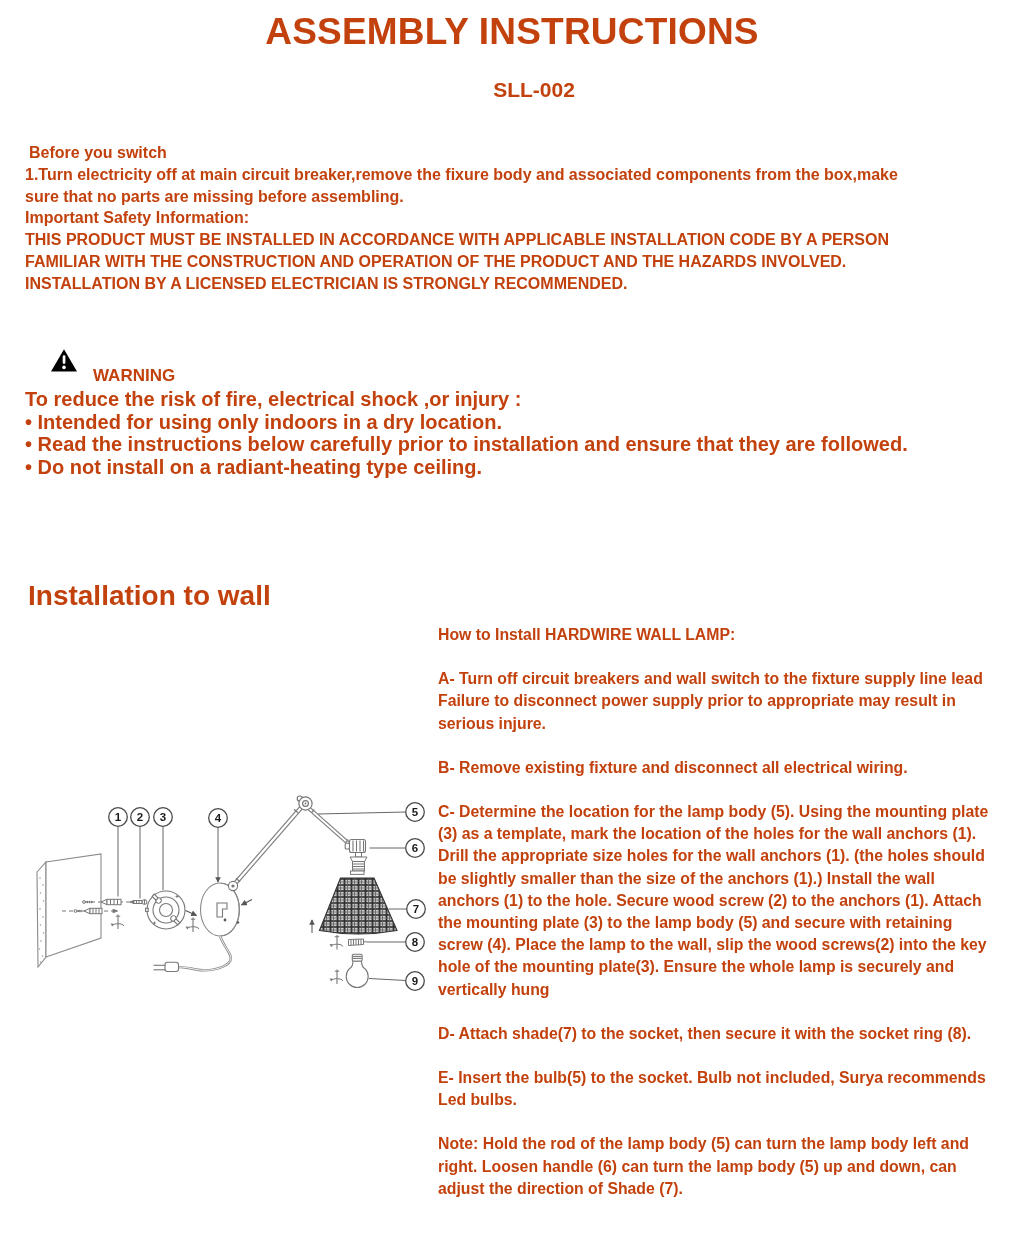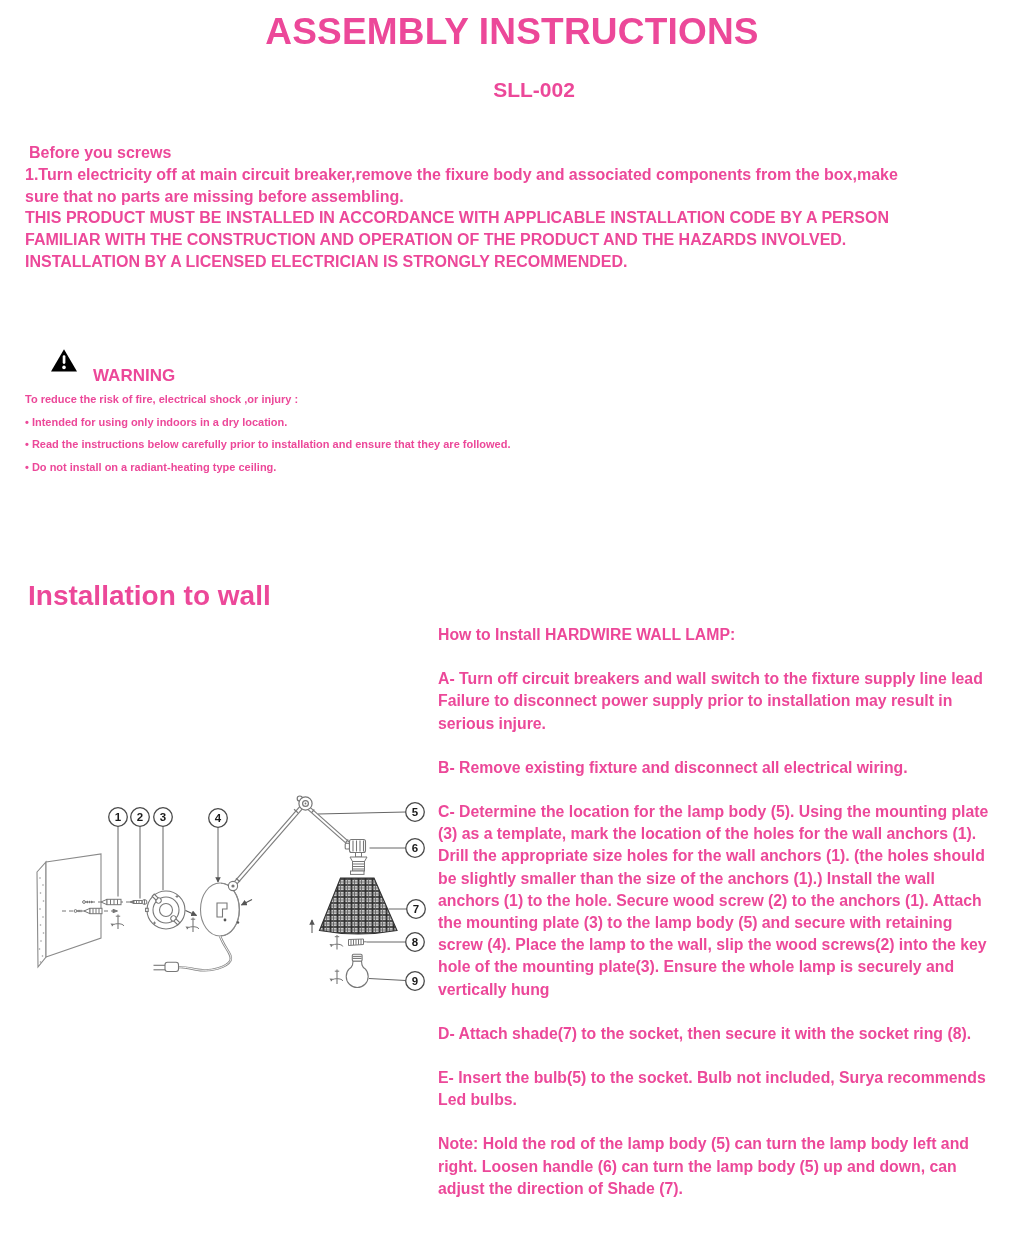--- a/index.html
+++ b/index.html
@@ -1,42 +1,43 @@
 <!DOCTYPE html>
 <html><head>
 <meta charset="utf-8">
 <style>
   html,body{margin:0;padding:0;background:#fff;}
   #page{position:relative;width:1024px;height:1257px;background:#ffffff;overflow:hidden;
-        color:#ec4899;font-family:"Liberation Sans",sans-serif;font-weight:700;}
+        color:#c2410c;font-family:"Liberation Sans",sans-serif;font-weight:700;}
   .title{position:absolute;top:11px;left:0;width:100%;text-align:center;font-size:37px;letter-spacing:0.2px;}
   .model{position:absolute;top:78px;left:0;width:100%;text-align:center;font-size:21px;margin-left:22px;}
   .intro{position:absolute;top:142px;left:25px;width:905px;font-size:16px;line-height:21.8px;}
   .intro .lead{padding-left:4px;}
   .warn-icon{position:absolute;top:348px;left:50px;width:28px;height:25px;}
   .warn-label{position:absolute;top:366px;left:93px;font-size:17px;}
-  .warn-body{position:absolute;top:388px;left:25px;width:905px;font-size:11px;line-height:22.7px;}
+  .warn-body{position:absolute;top:388px;left:25px;width:905px;font-size:20px;line-height:22.7px;}
   .inst-head{position:absolute;top:580px;left:28px;font-size:28px;}
   .rightcol{position:absolute;top:624px;left:438px;width:556px;font-size:15.8px;line-height:22.2px;}
   .rightcol p{margin:0 0 22px 0;}
   .rightcol p.last{margin-bottom:0;}
   .diagram{position:absolute;top:770px;left:0;width:440px;height:260px;}
   svg text.callout{font-family:"Liberation Sans",sans-serif;font-weight:700;font-size:11.5px;fill:#1a1a1a;}
 </style>
 </head>
 <body>
 
 <div id="page">
 
   <div class="title">ASSEMBLY INSTRUCTIONS</div>
   <div class="model">SLL-002</div>
 
   <div class="intro">
-    <div class="lead">Before you screws</div>
+    <div class="lead">Before you switch</div>
     <div>1.Turn electricity off at main circuit breaker,remove the fixure body and associated components from the box,make sure that no parts are missing before assembling.</div>
+    <div>Important Safety Information:</div>
     <div>THIS PRODUCT MUST BE INSTALLED IN ACCORDANCE WITH APPLICABLE INSTALLATION CODE BY A PERSON FAMILIAR WITH THE CONSTRUCTION AND OPERATION OF THE PRODUCT AND THE HAZARDS INVOLVED. INSTALLATION BY A LICENSED ELECTRICIAN IS STRONGLY RECOMMENDED.</div>
   </div>
 
   <div class="warn-icon">
     <svg width="28" height="25" viewBox="0 0 28 25">
       <polygon points="14,1.2 27,23.6 1,23.6" fill="#000"></polygon>
       <rect x="12.7" y="7.3" width="2.7" height="8.6" rx="1.3" fill="#fff"></rect>
       <circle cx="14" cy="19.4" r="1.8" fill="#fff"></circle>
     </svg>
   </div>
@@ -45,21 +46,21 @@
     <div>To reduce the risk of fire, electrical shock ,or injury :</div>
     <div>• Intended for using only indoors in a dry location.</div>
     <div>• Read the instructions below carefully prior to installation and ensure that they are followed.</div>
     <div>• Do not install on a radiant-heating type ceiling.</div>
   </div>
 
   <div class="inst-head">Installation to wall</div>
 
   <div class="rightcol">
     <p>How to Install HARDWIRE WALL LAMP:</p>
-    <p>A- Turn off circuit breakers and wall switch to the fixture supply line lead Failure to disconnect power supply prior to installation may result in serious injure.</p>
+    <p>A- Turn off circuit breakers and wall switch to the fixture supply line lead Failure to disconnect power supply prior to appropriate may result in serious injure.</p>
     <p>B- Remove existing fixture and disconnect all electrical wiring.</p>
     <p>C- Determine the location for the lamp body (5). Using the mounting plate (3) as a template, mark the location of the holes for the wall anchors (1). Drill the appropriate size holes for the wall anchors (1). (the holes should be slightly smaller than the size of the anchors (1).) Install the wall anchors (1) to the hole. Secure wood screw (2) to the anchors (1). Attach the mounting plate (3) to the lamp body (5) and secure with retaining screw (4). Place the lamp to the wall, slip the wood screws(2) into the key hole of the mounting plate(3).  Ensure the whole lamp is securely and vertically hung</p>
     <p>D- Attach shade(7) to the socket, then secure it with the socket ring (8).</p>
     <p>E- Insert the bulb(5) to the socket. Bulb not included, Surya recommends Led bulbs.</p>
     <p class="last">Note: Hold the rod of the lamp body (5) can turn the lamp body left and right. Loosen handle (6) can turn the lamp body (5) up and down, can adjust the direction of Shade (7).</p>
   </div>
 
   <div class="diagram">
     <svg width="440" height="260" viewBox="0 0 440 260">
       <defs>

